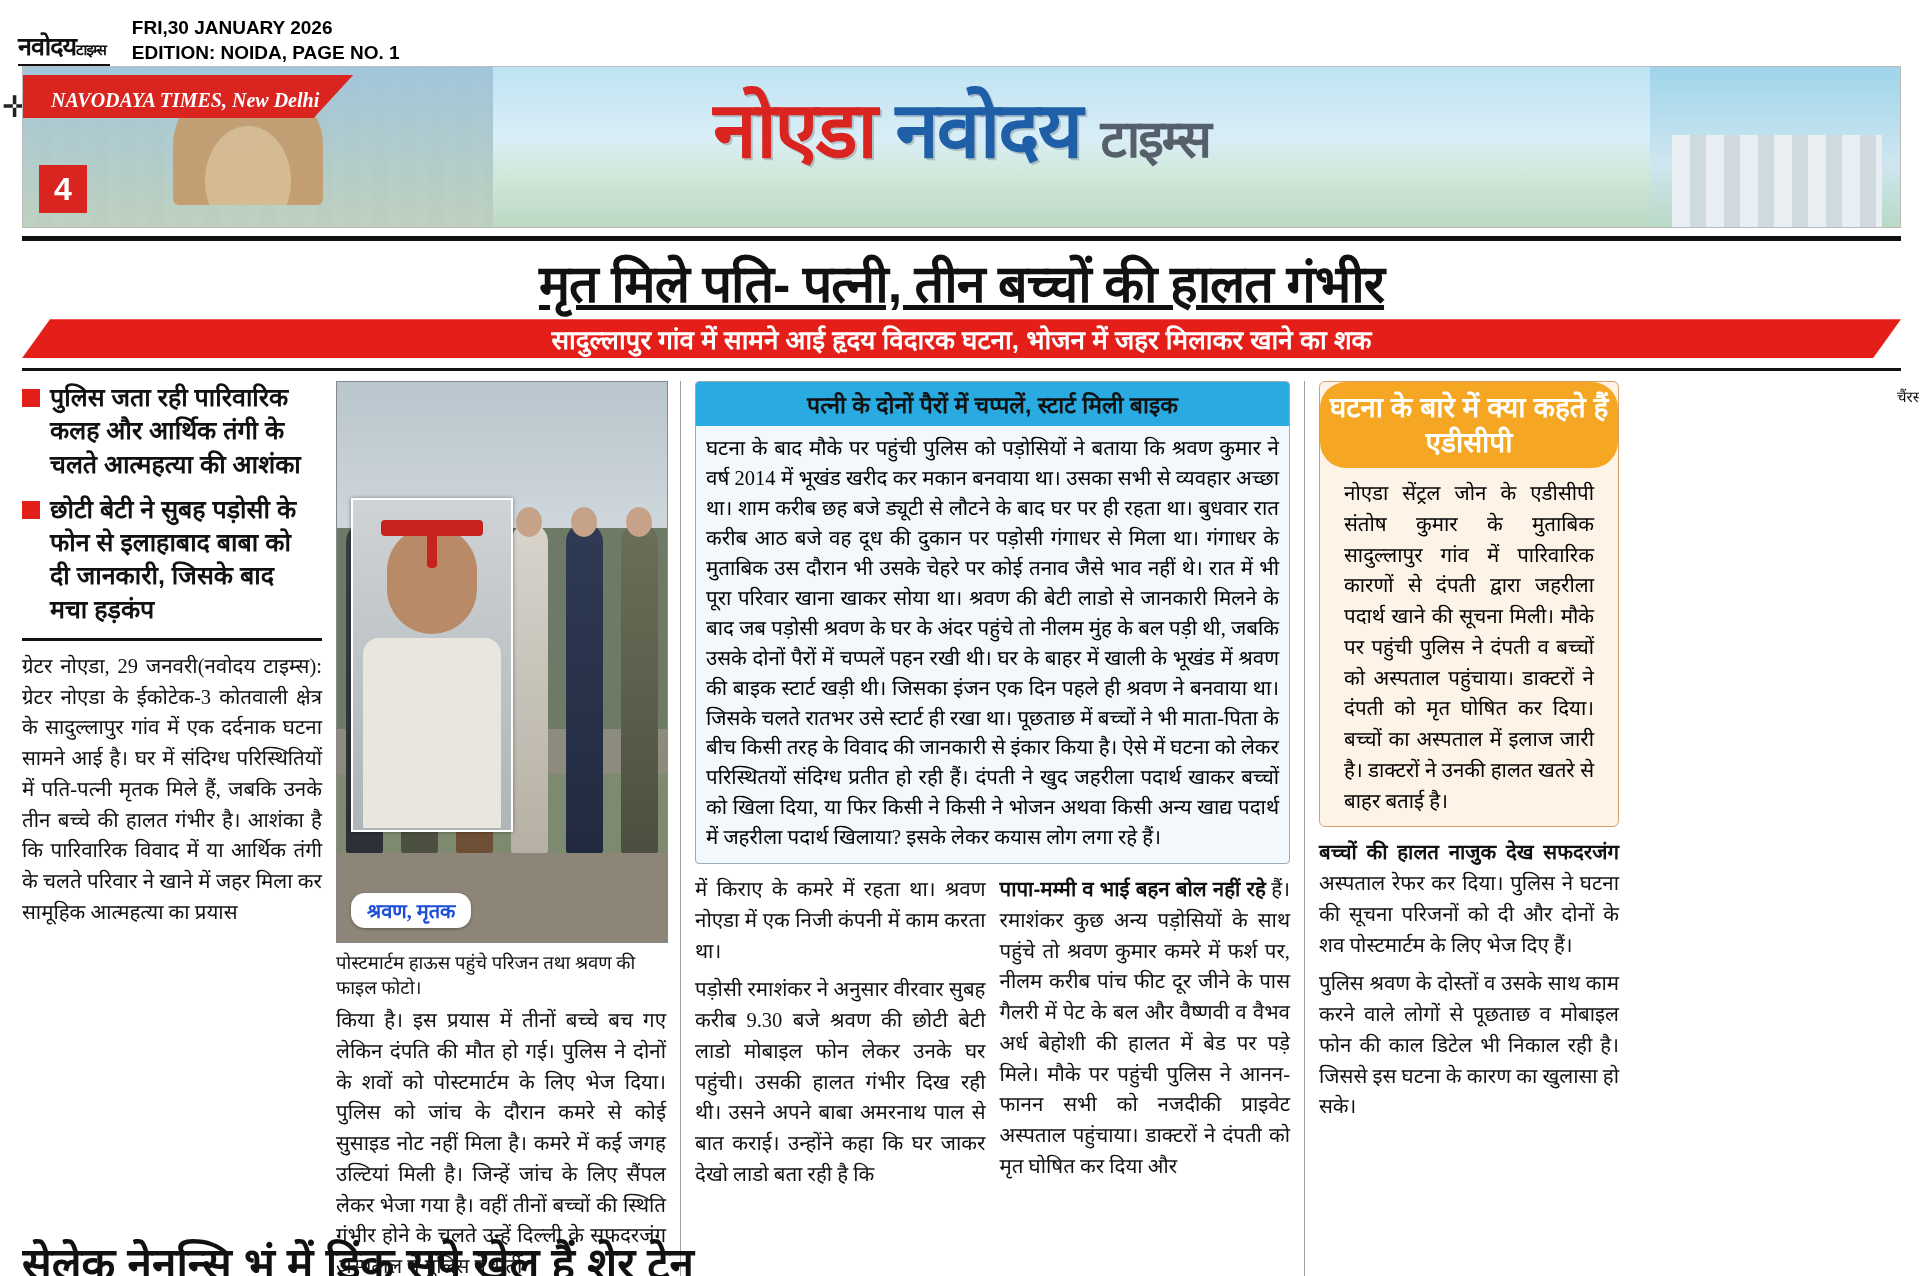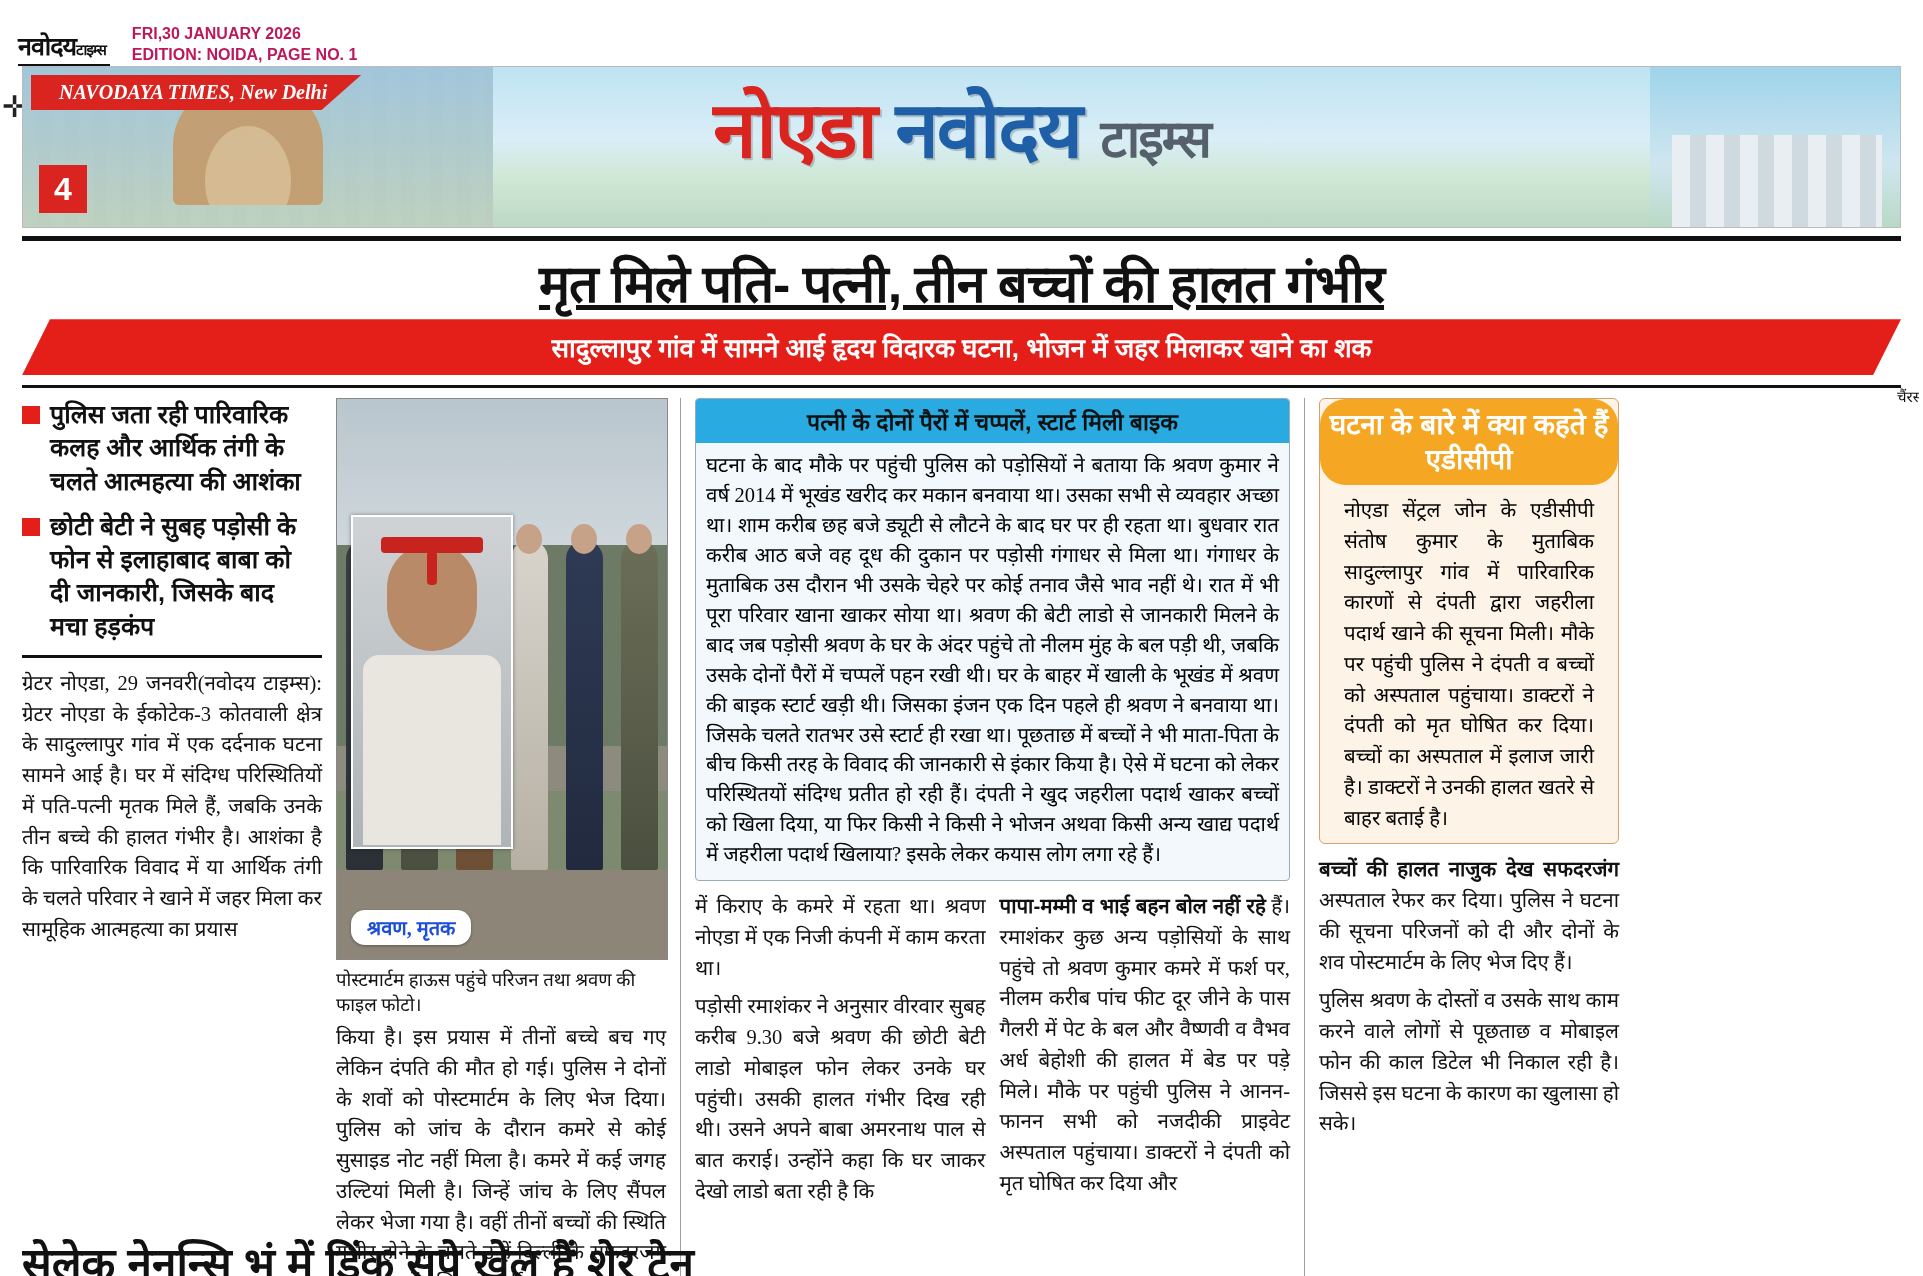--- a/index.html
+++ b/index.html
@@ -22,21 +22,21 @@
     font-weight:bold;font-size:25px;color:#111;
     letter-spacing:-1px;
     border-bottom:2px solid #111;
     padding:0 4px 2px 0;
     margin-right:22px;
     white-space:nowrap;
   }
   .logo-nav .small{font-size:15px;}
   .dateblock{
     font-family:"Liberation Sans", sans-serif;
-    font-size:16px;font-weight:bold;color:#be185d;line-height:1.35;
+    font-size:19px;font-weight:bold;color:#000000;line-height:1.35;
     padding-top:2px;
     margin-top:18px;
   }
   
   .flagwrap{position:relative;margin:0 22px;height:160px;border:1px solid #bbb;overflow:hidden;}
   .flag-bg{
     position:absolute;inset:0;
     background:
       linear-gradient(to bottom,#bfe3f2 0%, #d9eef7 45%, #cfe7d5 70%, #bcd9c4 100%);
   }
@@ -66,25 +66,25 @@
     font-weight:bold;
     font-size:78px;
     letter-spacing:-2px;
     line-height:1;
     white-space:nowrap;
   }
   .flag-title .red{color:#d9241f;text-shadow:2px 2px 0 rgba(0,0,0,.18);}
   .flag-title .blue{color:#1f5fa8;text-shadow:2px 2px 0 rgba(0,0,0,.18);}
   .flag-title .grey{color:#55606a;font-size:52px;}
   .ribbon{
-    position:absolute;left:8px;top:8px;
+    position:absolute;left:0;top:8px;
     background:#d9241f;color:#fff;
     font-family:"Liberation Serif", serif;
     font-style:italic;font-weight:bold;font-size:20px;
-    padding:6px 34px 6px 28px;
+    padding:14px 34px 6px 28px;
     clip-path:polygon(0 0,100% 0,88% 100%,0 100%);
   }
   .pagebox{
     position:absolute;left:16px;bottom:14px;
     width:48px;height:48px;background:#d9241f;color:#fff;
     font-family:"Liberation Sans", sans-serif;font-weight:bold;font-size:32px;
     display:flex;align-items:center;justify-content:center;
   }
   .crossmark{
     position:absolute;left:2px;top:92px;font-size:30px;color:#222;line-height:1;
@@ -96,21 +96,21 @@
     font-family:"Liberation Sans", sans-serif;
     font-weight:bold;
     font-size:52px;
     color:#111;
     letter-spacing:-1px;
     margin:14px 22px 6px;
     line-height:1.12;
     white-space:nowrap;
     text-decoration:underline;
   }
-  .subbar-wrap{position:relative;margin:6px 22px 0;height:56px;text-decoration:underline;}
+  .subbar-wrap{position:relative;margin:6px 22px 0;height:39px;text-decoration:underline;}
   .subbar{
     position:absolute;inset:0;
     background:#e41f1a;
     clip-path:polygon(28px 0,100% 0,calc(100% - 28px) 100%,0 100%);
   }
   .subbar-text{
     position:absolute;inset:0;
     display:flex;align-items:center;justify-content:center;
     color:#fff;font-family:"Liberation Sans", sans-serif;font-weight:bold;font-size:26px;
     white-space:nowrap;

